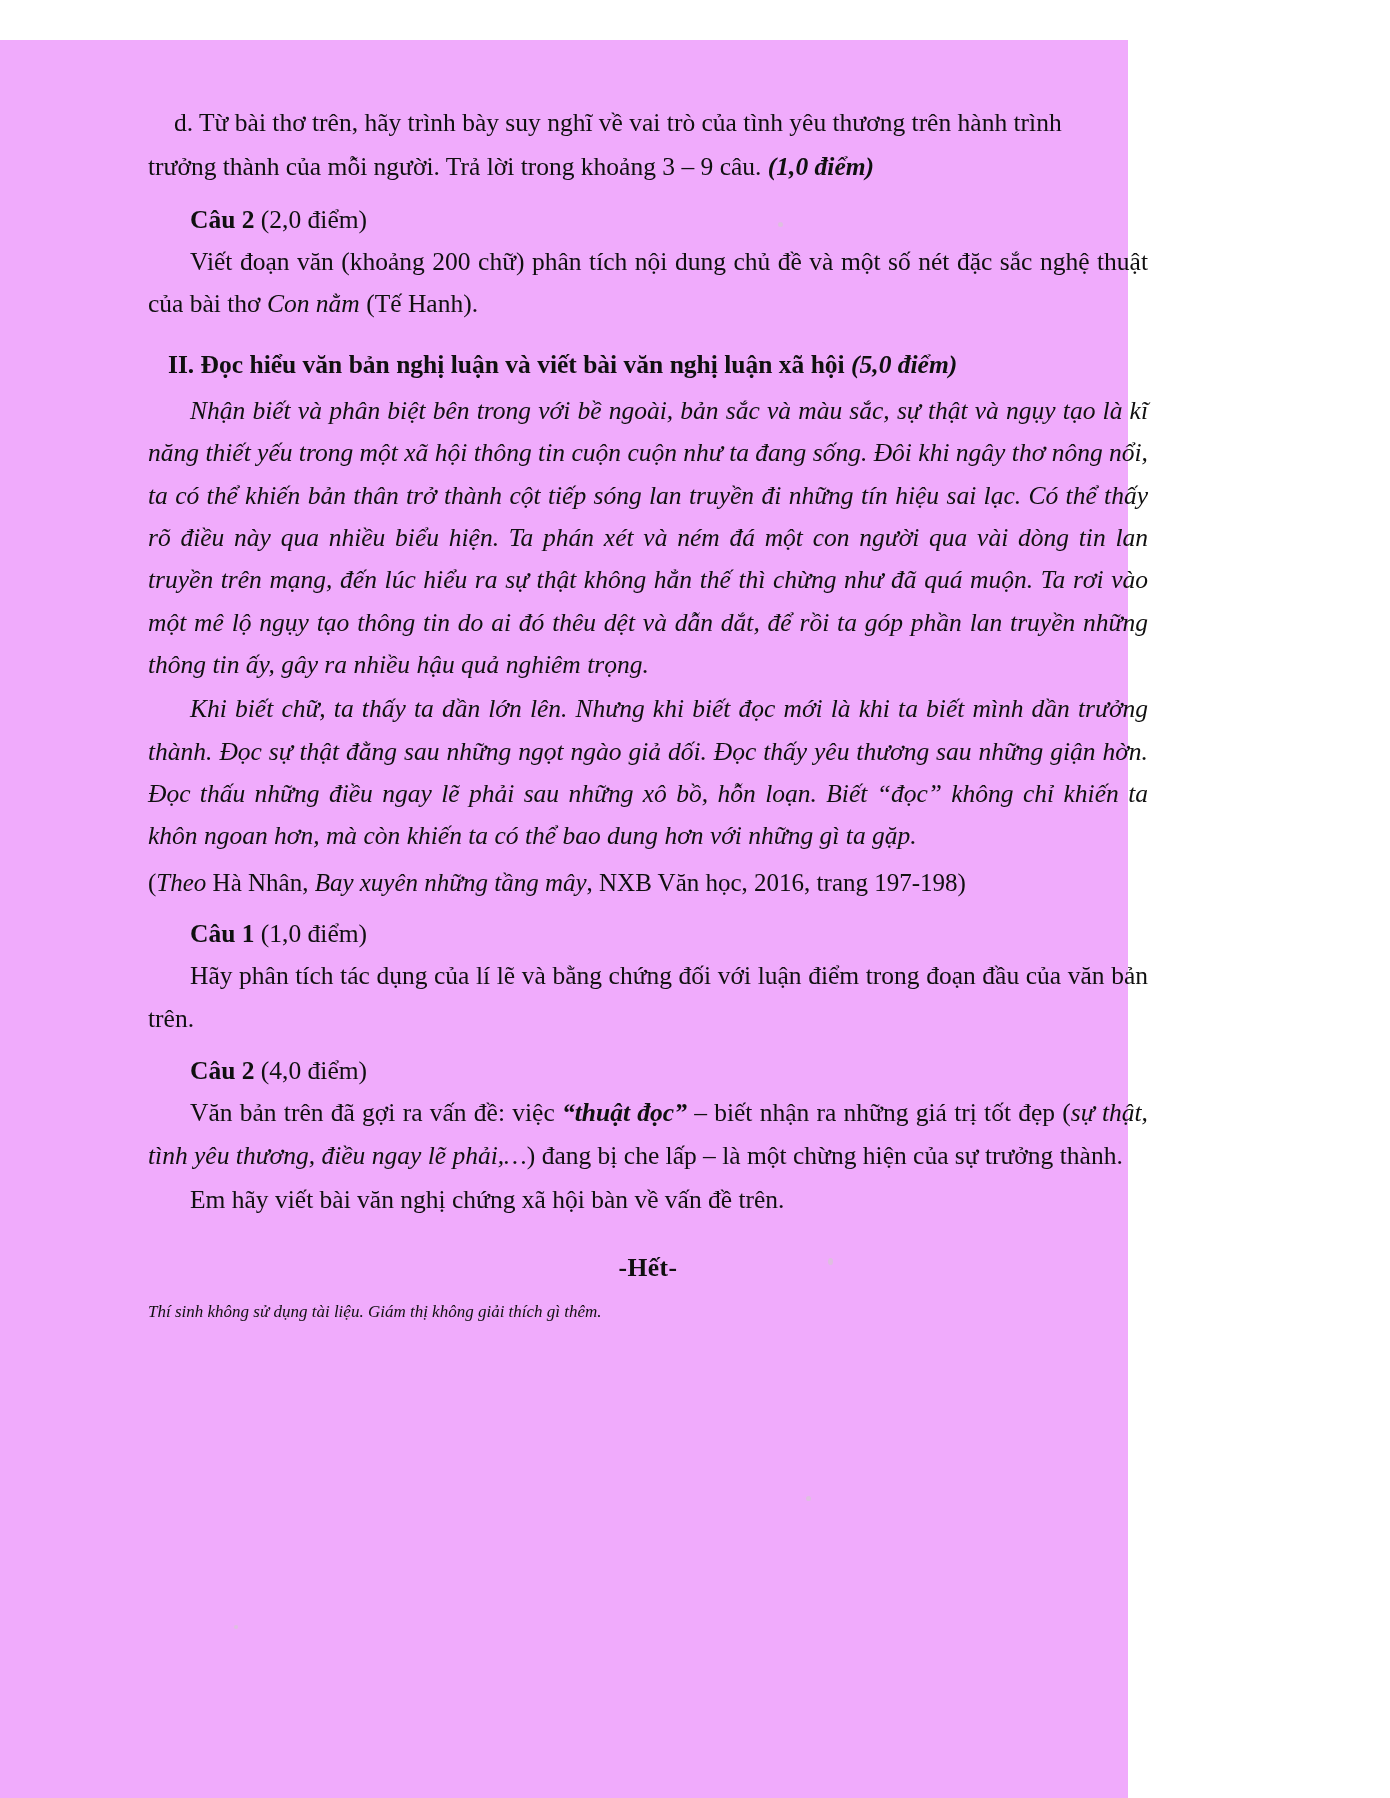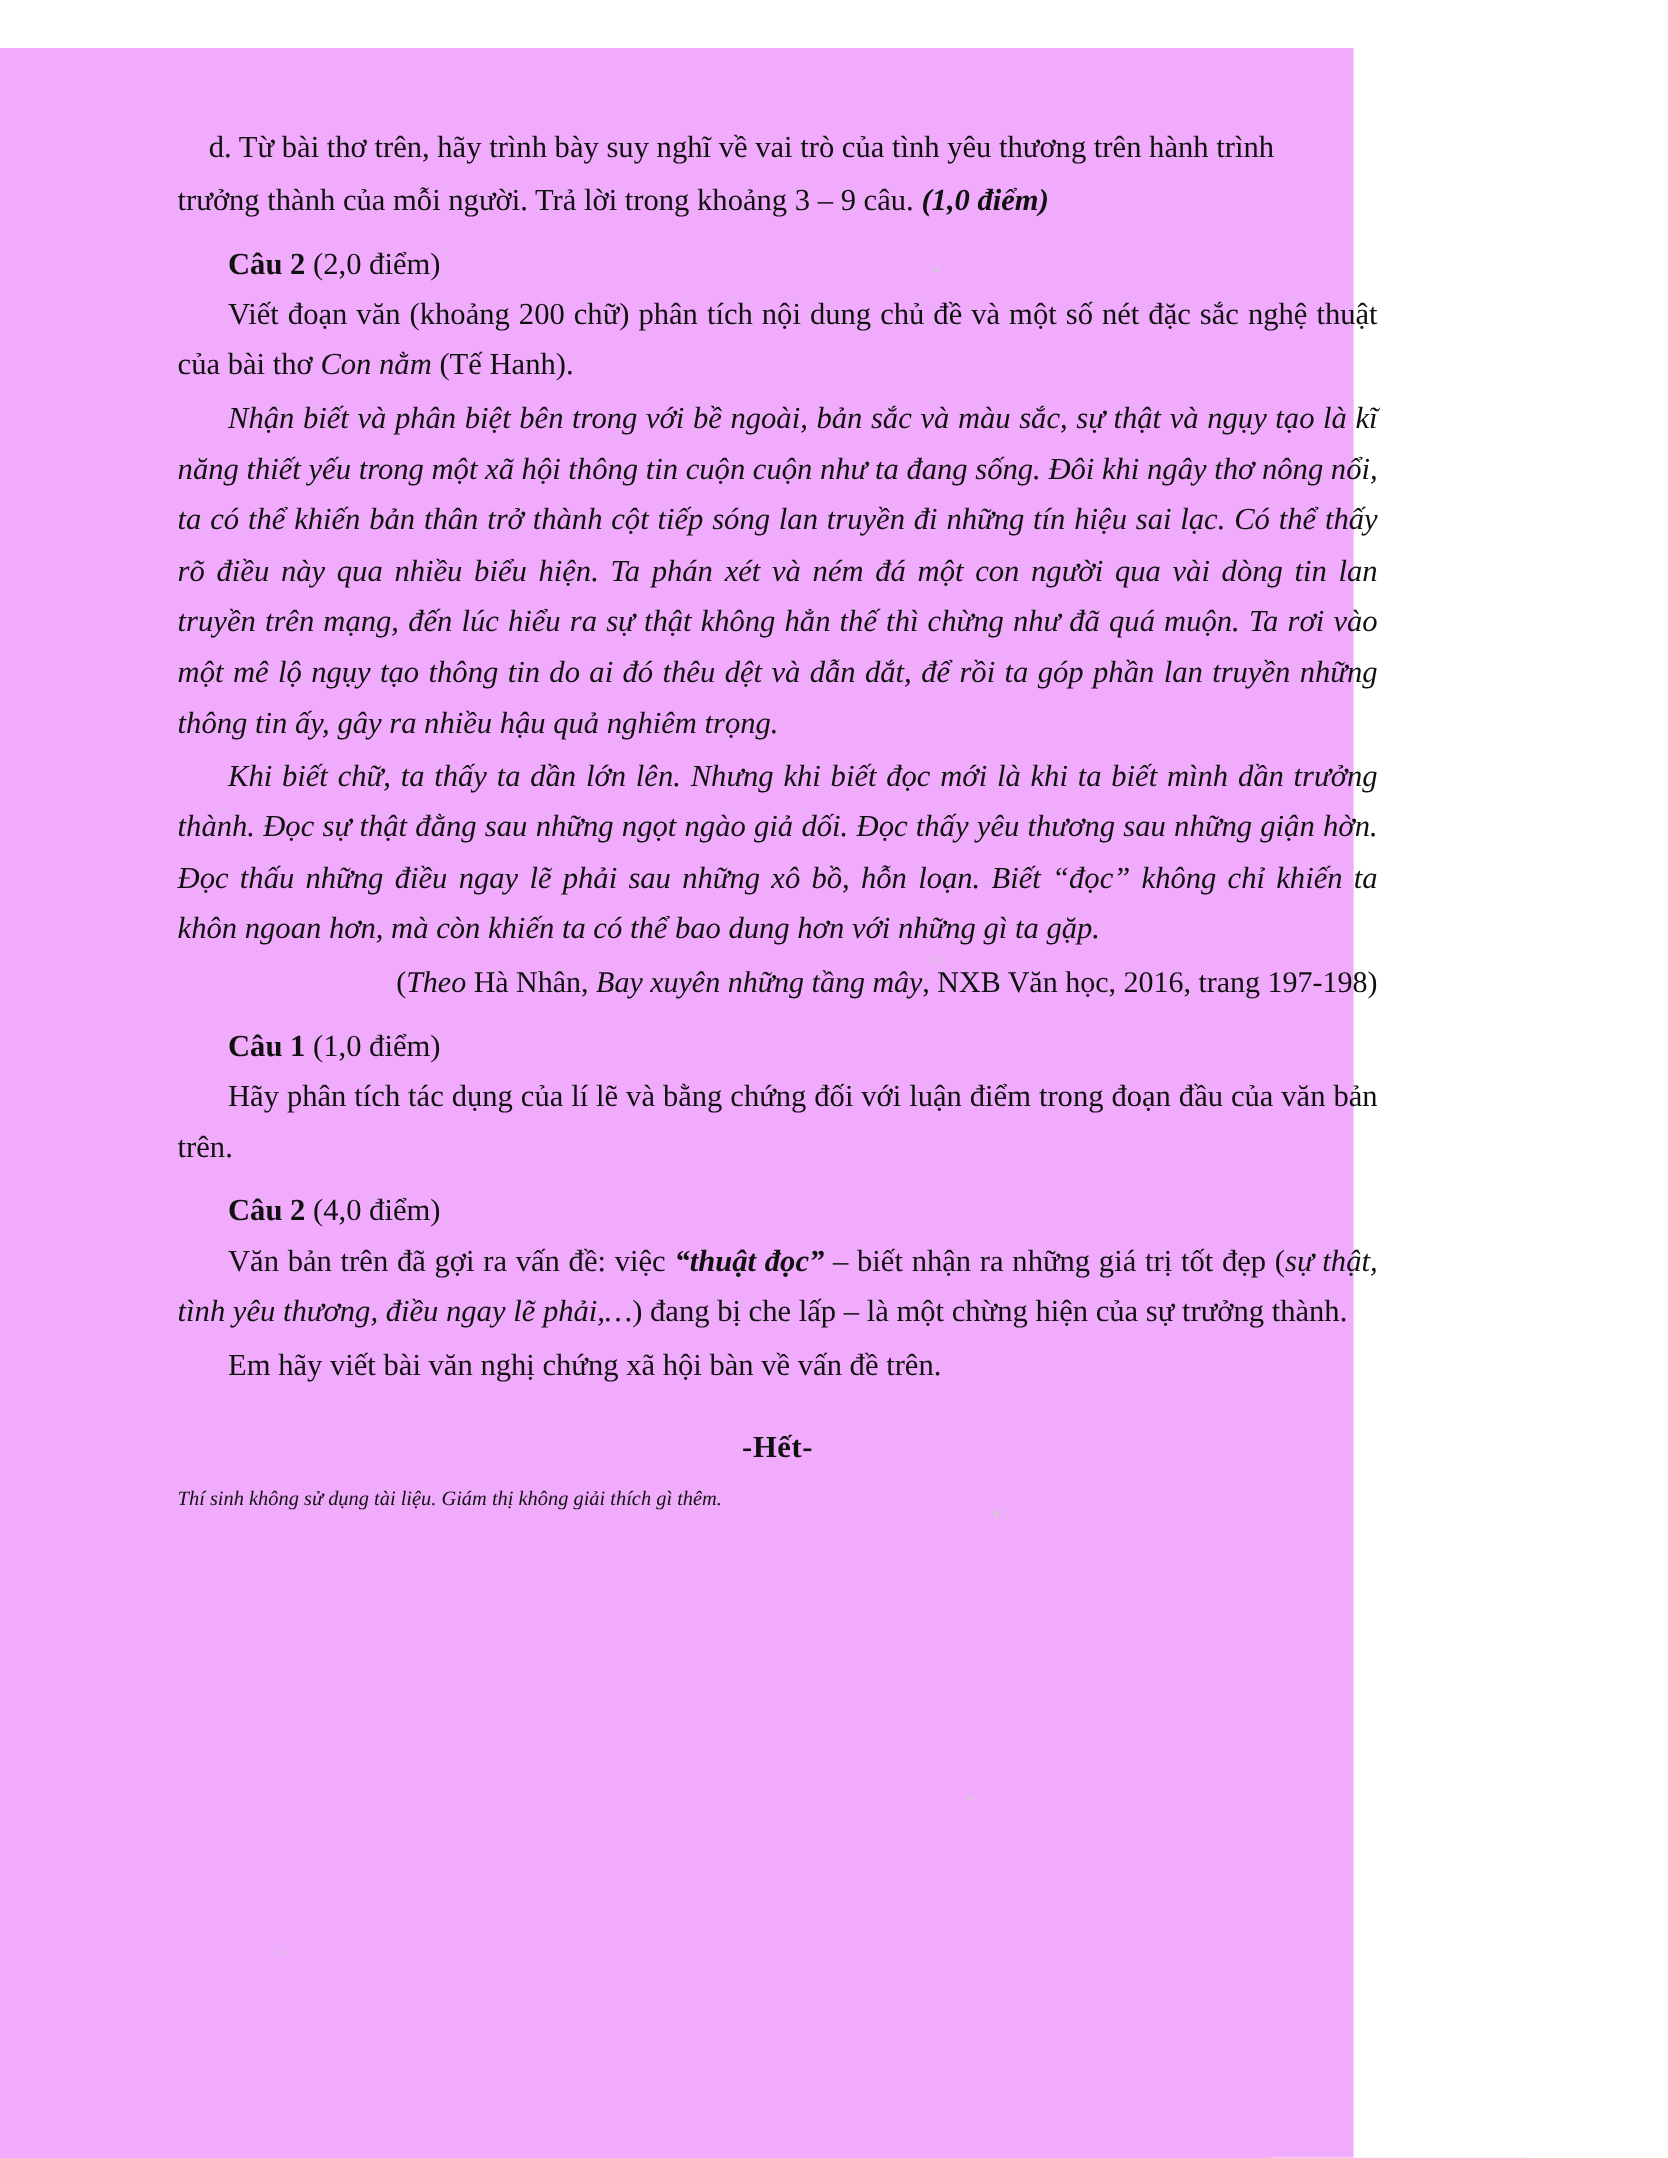--- a/index.html
+++ b/index.html
@@ -51,21 +51,21 @@
     margin-bottom: 4px;
     text-indent: 20px;
     font-size: 25.5px;
   }
   .section-heading .bold { font-weight: bold; }
 
   .block-italic p {
     font-style: italic;
   }
   .source-line {
-    text-align: right;
+    text-align: left;
     margin-top: 4px;
     margin-bottom: 2px;
     font-size: 25px;
   }
   .q-label {
     text-indent: 42px;
     margin-top: 10px;
     margin-bottom: 0;
   }
   .q-label .bold { font-weight: bold; }
@@ -113,20 +113,23 @@
       <span>trưởng thành của mỗi người. Trả lời trong khoảng 3 – 9 câu. </span><span class="bolditalic">(1,0 điểm)</span>
     </p>
 
     <p class="q-label">
       <span class="bold">Câu 2</span><span> (2,0 điểm)</span>
     </p>
     <p class="indent">
       <span>Viết đoạn văn (khoảng 200 chữ) phân tích nội dung chủ đề và một số nét đặc sắc nghệ thuật của bài thơ </span><span class="italic">Con nằm</span><span> (Tế Hanh).</span>
     </p>
 
+    <p class="section-heading">
+      <span class="bold">II. Đọc hiểu văn bản nghị luận và viết bài văn nghị luận xã hội </span><span class="bolditalic">(5,0 điểm)</span>
+    </p>
 
     <div class="block-italic">
       <p class="indent">Nhận biết và phân biệt bên trong với bề ngoài, bản sắc và màu sắc, sự thật và ngụy tạo là kĩ năng thiết yếu trong một xã hội thông tin cuộn cuộn như ta đang sống. Đôi khi ngây thơ nông nổi, ta có thể khiến bản thân trở thành cột tiếp sóng lan truyền đi những tín hiệu sai lạc. Có thể thấy rõ điều này qua nhiều biểu hiện. Ta phán xét và ném đá một con người qua vài dòng tin lan truyền trên mạng, đến lúc hiểu ra sự thật không hẳn thế thì chừng như đã quá muộn. Ta rơi vào một mê lộ ngụy tạo thông tin do ai đó thêu dệt và dẫn dắt, để rồi ta góp phần lan truyền những thông tin ấy, gây ra nhiều hậu quả nghiêm trọng.</p>
       <p class="indent">Khi biết chữ, ta thấy ta dần lớn lên. Nhưng khi biết đọc mới là khi ta biết mình dần trưởng thành. Đọc sự thật đằng sau những ngọt ngào giả dối. Đọc thấy yêu thương sau những giận hờn. Đọc thấu những điều ngay lẽ phải sau những xô bồ, hỗn loạn. Biết “đọc” không chỉ khiến ta khôn ngoan hơn, mà còn khiến ta có thể bao dung hơn với những gì ta gặp.</p>
     </div>
 
     <p class="source-line">
       <span>(</span><span class="italic">Theo</span><span> Hà Nhân, </span><span class="italic">Bay xuyên những tầng mây</span><span>, NXB Văn học, 2016, trang 197-198)</span>
     </p>
 

